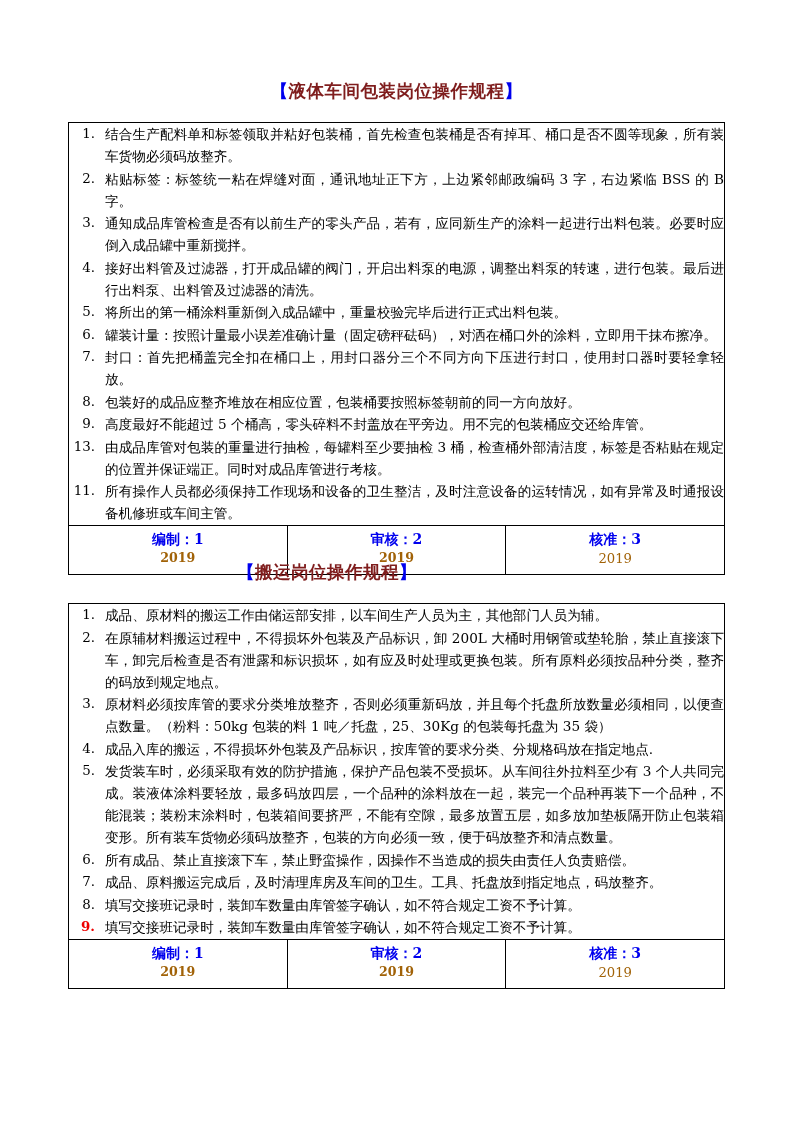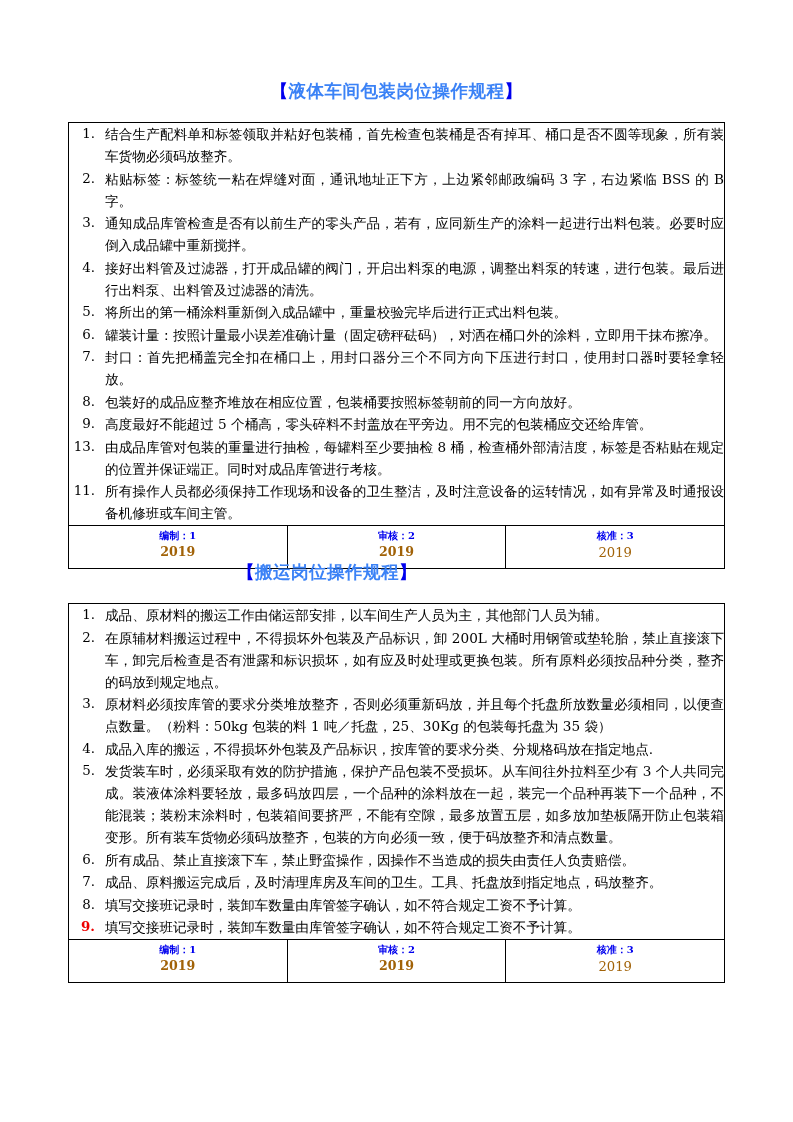--- a/index.html
+++ b/index.html
@@ -26,21 +26,21 @@
   .section-title {
     text-align: center;
     font-family: "DejaVu Serif", "Liberation Serif", serif;
     font-weight: bold;
     font-size: 17.5px;
     letter-spacing: 0.5px;
     line-height: 1.3;
     white-space: nowrap;
   }
   .section-title .brk { color: #0000ee; }
-  .section-title .ttl { color: #3b82f6; }
+  .section-title .ttl { color: #7f1d1d; }
 
   
   .doc-table {
     border-collapse: collapse;
     border: 1.4px solid #000;
     table-layout: fixed;
   }
   .doc-table td {
     border: 1.4px solid #000;
     padding: 0;
@@ -83,21 +83,21 @@
     display: block;
   }
 
   
   .signoff td {
     text-align: center;
     padding: 3px 2px 5px 2px;
     color: #0000ee;
   }
   .signoff .role {
-    font-size: 10px;
+    font-size: 14px;
     font-weight: bold;
     line-height: 1.45;
     color: #0000ee;
   }
   .signoff .yr {
     font-size: 12.6px;
     font-weight: bold;
     line-height: 1.5;
     color: #a16207;
     font-family: "DejaVu Serif", "Liberation Serif", serif;
@@ -159,21 +159,21 @@
               <li>
                 <span class="num">8.</span>
                 <span class="txt">包装好的成品应整齐堆放在相应位置，包装桶要按照标签朝前的同一方向放好。</span>
               </li>
               <li>
                 <span class="num">9.</span>
                 <span class="txt">高度最好不能超过 5 个桶高，零头碎料不封盖放在平旁边。用不完的包装桶应交还给库管。</span>
               </li>
               <li>
                 <span class="num">13.</span>
-                <span class="txt">由成品库管对包装的重量进行抽检，每罐料至少要抽检 8 桶，检查桶外部清洁度，标签是否粘贴在规定的位置并保证端正。同时对成品库管进行考核。</span>
+                <span class="txt">由成品库管对包装的重量进行抽检，每罐料至少要抽检 3 桶，检查桶外部清洁度，标签是否粘贴在规定的位置并保证端正。同时对成品库管进行考核。</span>
               </li>
               <li>
                 <span class="num">11.</span>
                 <span class="txt">所有操作人员都必须保持工作现场和设备的卫生整洁，及时注意设备的运转情况，如有异常及时通报设备机修班或车间主管。</span>
               </li>
             </ol>
       </td>
     </tr>
     <tr class="signoff">
       <td class="col-a">

